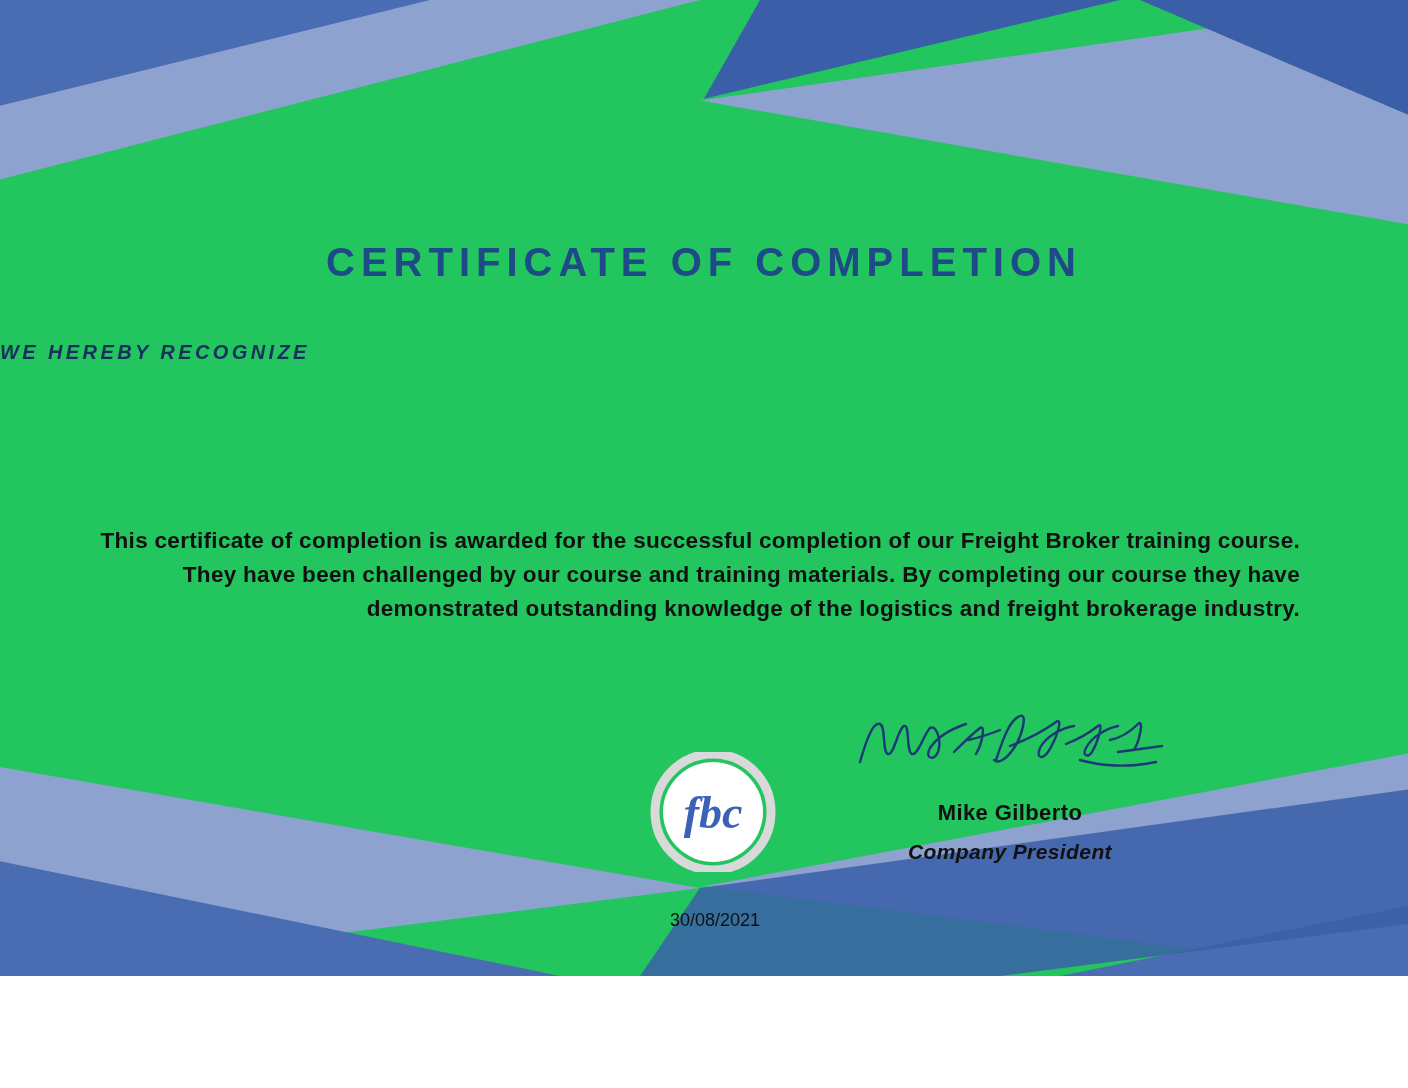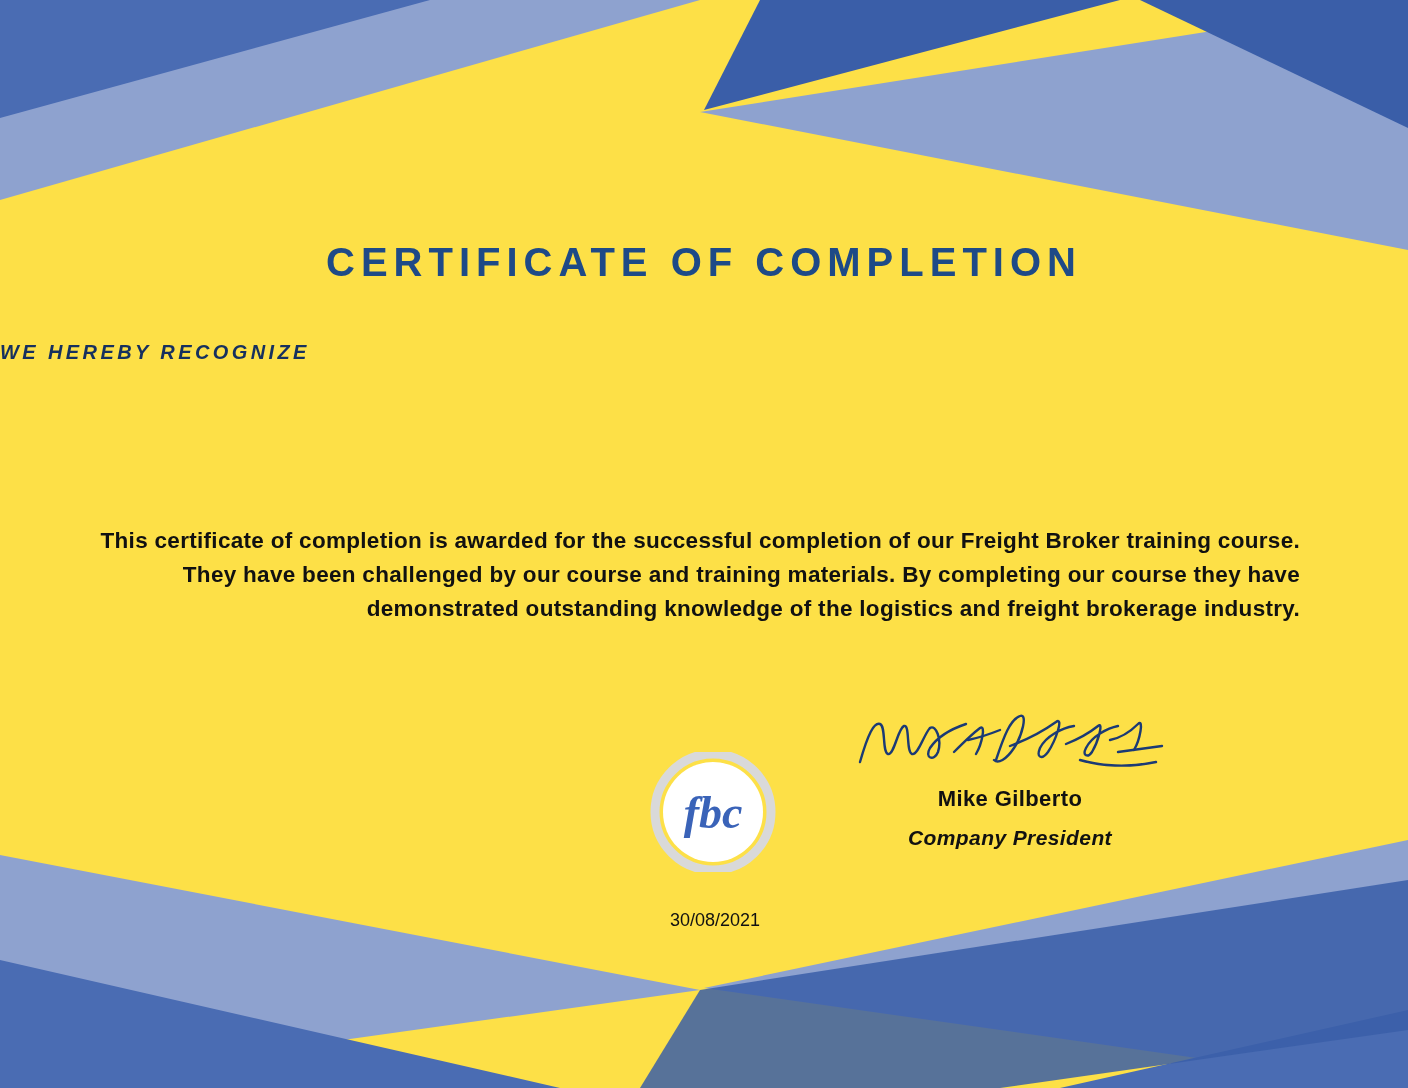--- a/index.html
+++ b/index.html
@@ -6,23 +6,23 @@
     margin: 0;
     padding: 0;
     background: #ffffff;
   }
   body {
     font-family: "Liberation Sans", sans-serif;
   }
   #certificate {
     position: relative;
     width: 1408px;
-    height: 1088px;
+    height: 976px;
     overflow: hidden;
-    background: #fde047;
+    background: #22c55e;
   }
   #bg-art {
     position: absolute;
     inset: 0;
     width: 100%;
     height: 100%;
     display: block;
   }
   .content {
     position: absolute;
@@ -107,21 +107,21 @@
     text-align: center;
   }
   .sig-svg {
     display: block;
     margin: 0 auto;
   }
   .signer-name {
     font-size: 22px;
     font-weight: bold;
     color: #111111;
-    margin-top: 6px;
+    margin-top: 20px;
     letter-spacing: 0.4px;
   }
   .signer-role {
     font-size: 21px;
     font-weight: bold;
     font-style: italic;
     color: #111111;
     margin-top: 14px;
     letter-spacing: 0.4px;
   }

